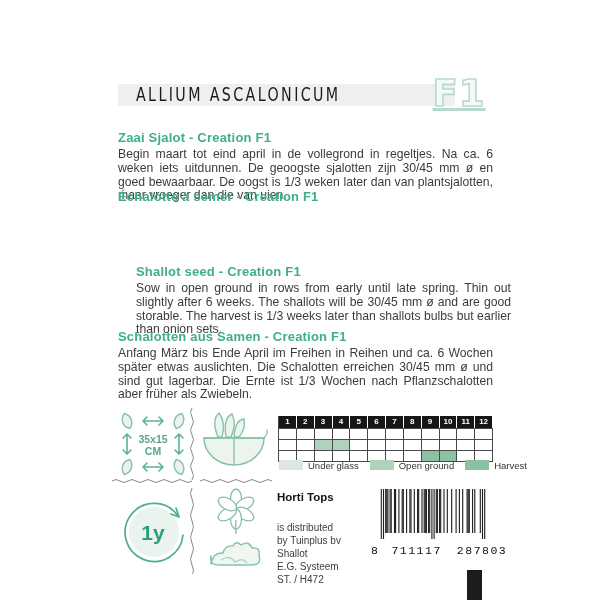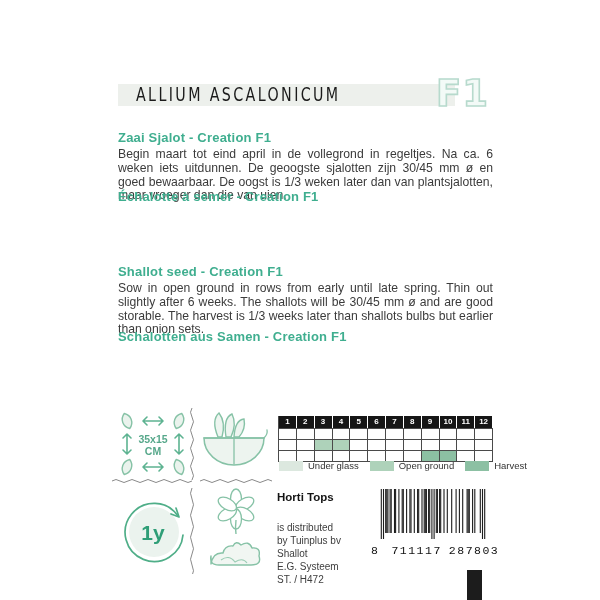--- a/index.html
+++ b/index.html
@@ -7,30 +7,30 @@
   body { width:600px; height:600px; position:relative; overflow:hidden;
          font-family:"Liberation Sans", sans-serif; }
   .page { position:absolute; inset:0; background:#fff; }
 
   
   .title-bar { position:absolute; left:118px; top:84px; width:337px; height:22px;
                background:#edf0ec; display:flex; align-items:center; padding-left:18px; }
   .title { font-family:"DejaVu Sans", sans-serif; font-size:15px; letter-spacing:2.5px;
            color:#1b1b1b; display:inline-block; transform:scale(.95,1.25);
            transform-origin:left center; white-space:nowrap; }
-  .f1 { position:absolute; left:429px; top:72px; width:60px; text-align:right;
+  .f1 { position:absolute; left:429px; top:72px; width:60px; text-align:center;
         font-family:"DejaVu Sans", sans-serif; font-size:37px; font-weight:bold;
-        color:#f3faf7; -webkit-text-stroke:1.6px #b7dacd; letter-spacing:1px; }
+        color:#f3faf7; -webkit-text-stroke:1.6px #b7dacd; letter-spacing:1px;text-decoration:underline; }
 
   
   .section { position:absolute; left:118px; width:375px; }
   .section h2 { font-size:13px; font-weight:bold; color:var(--accent,#3fae8f);
                 margin-bottom:3px; letter-spacing:.2px; }
   .section p { font-size:12.2px; line-height:1.13; color:#3b3b3b; text-align:justify; }
-  #sec-nl { top:130px; } #sec-fr { top:189px; } #sec-en { top:264px; } #sec-de { top:329px; }
+  #sec-nl { top:130px; } #sec-fr { top:189px; } #sec-en { top:264px;margin-left:18px; } #sec-de { top:329px; }
 
   
   .icon { position:absolute; }
   #spacing-icon { left:116px; top:410px; }
   #bowl-icon    { left:198px; top:410px; }
   #lifecycle-icon { left:116px; top:490px; }
   #flower-icon  { left:203px; top:488px; }
   .sq { position:absolute; }
 
   
@@ -38,36 +38,36 @@
          display:grid; grid-template-columns:repeat(12,1fr);
          border-left:1px solid #4a4a4a; border-bottom:1px solid #4a4a4a; }
   .cal-head { background:#161616; color:#fff; font-size:8px; font-weight:bold;
               height:12px; line-height:12px; text-align:center;
               border-right:1px solid #fff; }
   .cal-head:last-of-type { border-right:1px solid #161616; }
   .cal-cell { height:11px; background:#fff;
               border-right:1px solid #4a4a4a; border-top:1px solid #4a4a4a; }
   .legend { position:absolute; left:279px; top:460px; width:214px;
             display:flex; align-items:center; }
-  .legend-item { display:flex; align-items:flex-end; margin-right:11px; }
+  .legend-item { display:flex; align-items:flex-start; margin-right:11px; }
   .legend-swatch { width:24px; height:10px; margin-right:5px; }
   .legend-label { font-size:9.5px; color:#333; white-space:nowrap; }
 
   
   .dist { position:absolute; left:277px; top:491px; width:95px; }
   .dist-name { font-size:11.5px; font-weight:bold; color:#141414; margin-bottom:18px; }
   .dist-lines span { display:block; font-size:10px; line-height:1.3; color:#3e3e3e; }
 
   
   .barcode { position:absolute; left:378px; top:489px; width:118px; }
   .bc-digits { display:flex; margin-left:-7px; margin-top:1px;
                font-family:"Liberation Mono", monospace; font-size:11.5px;
                color:#111; letter-spacing:1.5px; }
   .bc-digits .grp-left { margin-left:12px; }
-  .bc-digits .grp-right { margin-left:7px; }
+  .bc-digits .grp-right { margin-left:15px; }
 
   .black-mark { position:absolute; left:467px; top:570px; width:15px; height:30px;
                 background:#1c1c1c; }
 </style>
 </head>
 <body>
 
 <div class="page">
 
   <div class="title-bar">
@@ -81,20 +81,21 @@
   </div>
   <div class="section" id="sec-fr">
     <h2>Échalotte à semer - Creation F1</h2>
   </div>
   <div class="section" id="sec-en">
     <h2>Shallot seed - Creation F1</h2>
     <p>Sow in open ground in rows from early until late spring. Thin out slightly after 6 weeks. The shallots will be 30/45 mm ø and are good storable. The harvest is 1/3 weeks later than shallots bulbs but earlier than onion sets.</p>
   </div>
   <div class="section" id="sec-de">
     <h2>Schalotten aus Samen - Creation F1</h2>
+    <p>Anfang März bis Ende April im Freihen in Reihen und ca. 6 Wochen später etwas auslichten. Die Schalotten erreichen 30/45 mm ø und sind gut lagerbar. Die Ernte ist 1/3 Wochen nach Pflanzschalotten aber früher als Zwiebeln.</p>
   </div>
 
   <svg class="icon" id="spacing-icon" width="74" height="68" viewBox="0 0 74 68">
     <g stroke="#86c2a6" stroke-width="1.4" fill="#eaf3ed">
       <path d="M11 3 C17 7 17 15 11 19 C5 15 5 7 11 3 Z" transform="rotate(-20 11 11)"></path>
       <path d="M63 3 C69 7 69 15 63 19 C57 15 57 7 63 3 Z" transform="rotate(20 63 11)"></path>
       <path d="M11 49 C17 53 17 61 11 65 C5 61 5 53 11 49 Z" transform="rotate(20 11 57)"></path>
       <path d="M63 49 C69 53 69 61 63 65 C57 61 57 53 63 49 Z" transform="rotate(-20 63 57)"></path>
     </g>
     <g stroke="#5db391" stroke-width="1.6" fill="none" stroke-linecap="round" stroke-linejoin="round">

